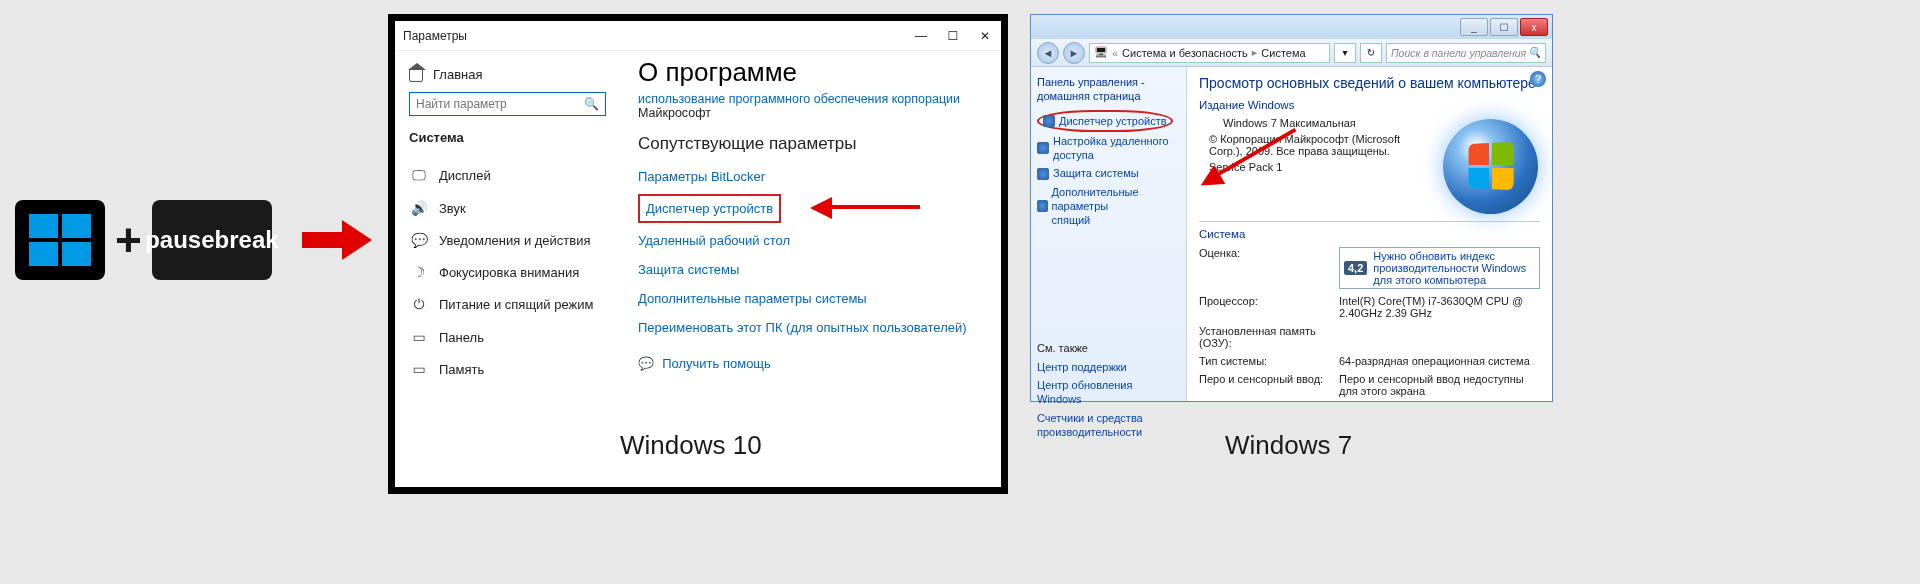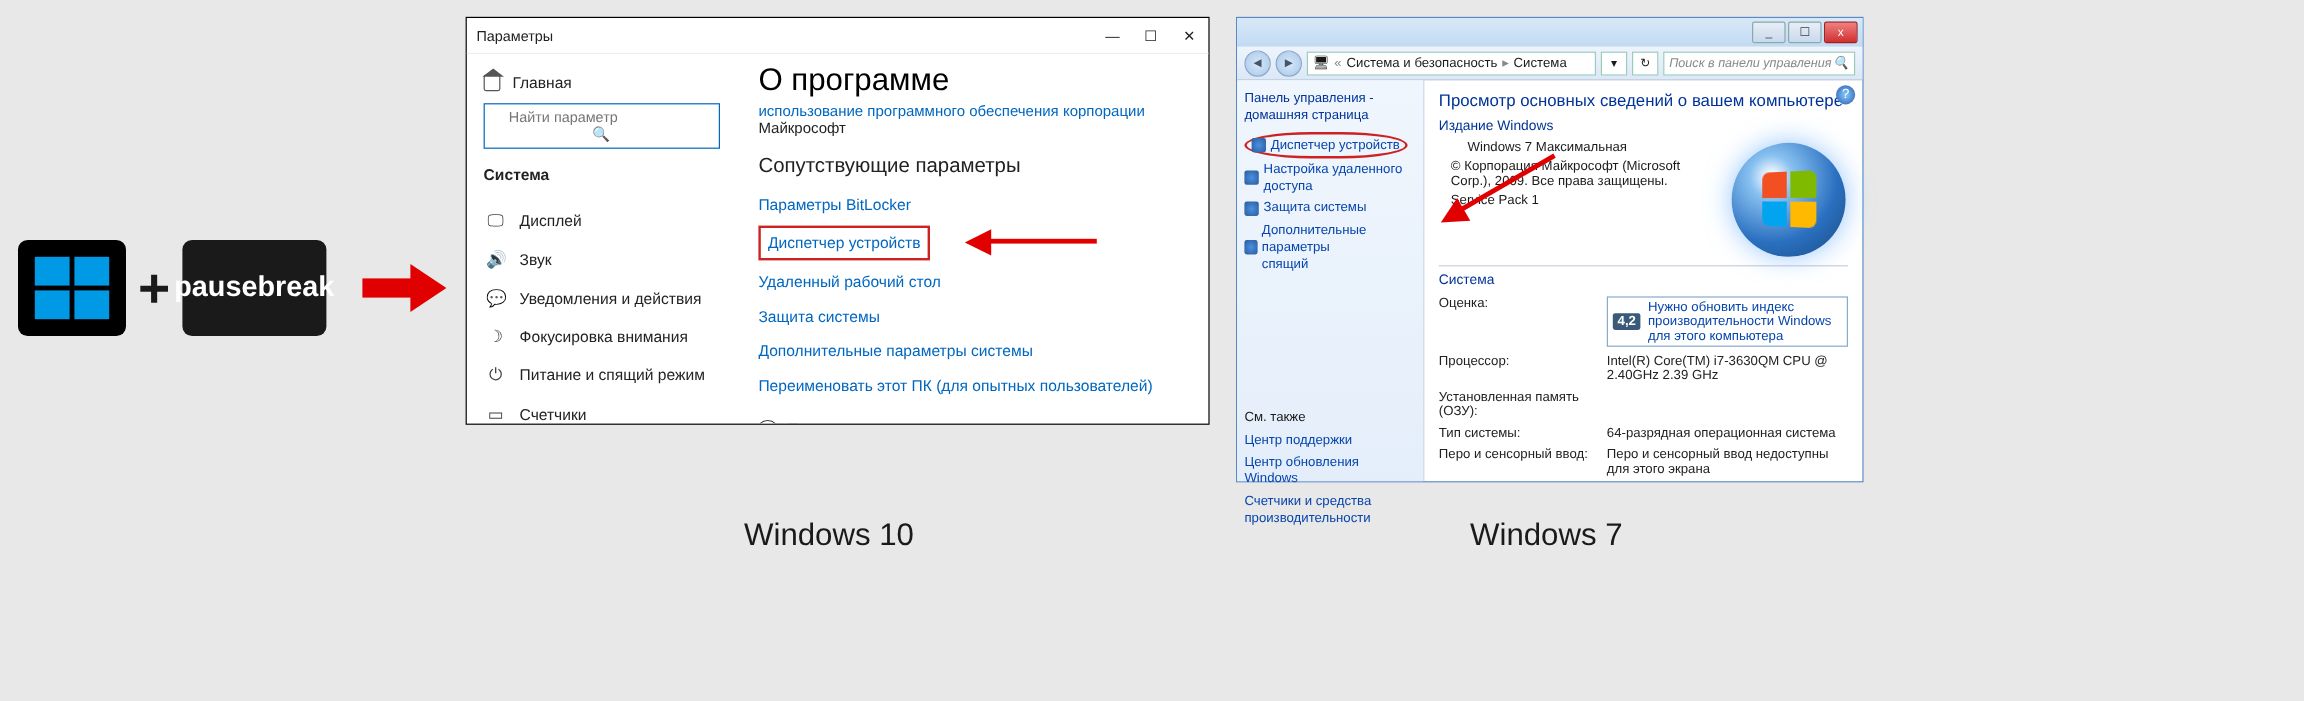--- a/index.html
+++ b/index.html
@@ -9,31 +9,31 @@
   .keycombo { position: absolute; left: 15px; top: 200px; display: flex; align-items: center; gap: 10px; }
   .key-win { width: 90px; height: 80px; background: #000; border-radius: 8px; display: grid; grid-template-columns: 1fr 1fr; grid-template-rows: 1fr 1fr; gap: 4px; padding: 14px; }
   .key-win div { background: #0099e5; }
   .plus { font-size: 46px; font-weight: 700; color: #1a1a1a; }
   .key-pause { width: 120px; height: 80px; background: #1a1a1a; border-radius: 8px; color: #fff; display: flex; flex-direction: row; justify-content: center; align-items: center; font-size: 24px; font-weight: 600; line-height: 1.1; }
   .big-arrow { width: 70px; height: 40px; margin-left: 20px; position: relative; }
   .big-arrow .shaft { position: absolute; left: 0; top: 12px; width: 44px; height: 16px; background: #e10000; }
   .big-arrow .head { position: absolute; left: 40px; top: 0; width: 0; height: 0; border-top: 20px solid transparent; border-bottom: 20px solid transparent; border-left: 30px solid #e10000; }
 
   
-  .win10 { position: absolute; left: 388px; top: 14px; width: 620px; height: 340px; background: #fff; border: 1px solid #000000; display: flex; flex-direction: column; }
+  .win10 { position: absolute; left: 388px; top: 14px; width: 620px; height: 480px; background: #fff; border: 7px solid #000000; display: flex; flex-direction: column; }
   .win10-titlebar { height: 30px; display: flex; align-items: center; padding: 0 8px; font-size: 12px; color: #222; border-bottom: 1px solid #eee; }
   .win10-titlebar .spacer { flex: 1; }
   .win10-controls { display: flex; gap: 16px; font-size: 12px; }
   .win10-controls span { width: 16px; text-align: center; cursor: default; }
   .win10-body { flex: 1; display: flex; overflow: hidden; }
   .win10-sidebar { width: 225px; padding: 10px 14px; font-size: 13px; color: #222; }
   .home-row { display: flex; align-items: center; gap: 10px; padding: 6px 0 10px; }
   .home-icon { width: 14px; height: 14px; border: 1px solid #555; border-radius: 2px; position: relative; }
   .home-icon::before { content:''; position:absolute; top:-6px; left:-2px; width:0;height:0;border-left:9px solid transparent;border-right:9px solid transparent;border-bottom:7px solid #555;}
-  .search-box { border: 1px solid #0067c0; padding: 4px 6px; display: flex; align-items: center; margin-bottom: 14px; flex-direction: column; }
+  .search-box { border: 1px solid #0067c0; padding: 4px 6px; display: flex; align-items: center; margin-bottom: 14px; }
   .search-box input { border: none; outline: none; flex: 1; font-size: 12px; color: #666; }
   .search-box .mag { color: #0067c0; font-size: 12px; }
   .cat-title { font-weight: 600; font-size: 13px; margin-bottom: 14px; }
   .nav-item { display: flex; align-items: center; gap: 12px; padding: 8px 2px; font-size: 13px; color: #222; }
   .nav-item .ic { width: 16px; text-align: center; color: #444; font-size: 14px; }
 
   .win10-main { flex: 1; padding: 6px 18px 10px; overflow: hidden; }
   .win10-main h1 { font-size: 26px; font-weight: 400; margin-bottom: 4px; }
   .blurb { font-size: 12.5px; color: #0067c0; margin-bottom: 14px; }
   .black-text { color: #222 !important; }
@@ -149,21 +149,21 @@
       <div class="nav-item">
           <span class="ic">☽</span>
           <span>Фокусировка внимания</span>
         </div>
       <div class="nav-item">
           <span class="ic">⏻</span>
           <span>Питание и спящий режим</span>
         </div>
       <div class="nav-item">
           <span class="ic">▭</span>
-          <span>Счетчики</span>
+          <span>Панель</span>
         </div>
       <div class="nav-item">
           <span class="ic">▭</span>
           <span>Память</span>
         </div>
     </div>
     <div class="win10-main" style="position:relative;">
       <h1>О программе</h1>
       <div class="blurb">
         <span>использование программного обеспечения корпорации</span><br>

